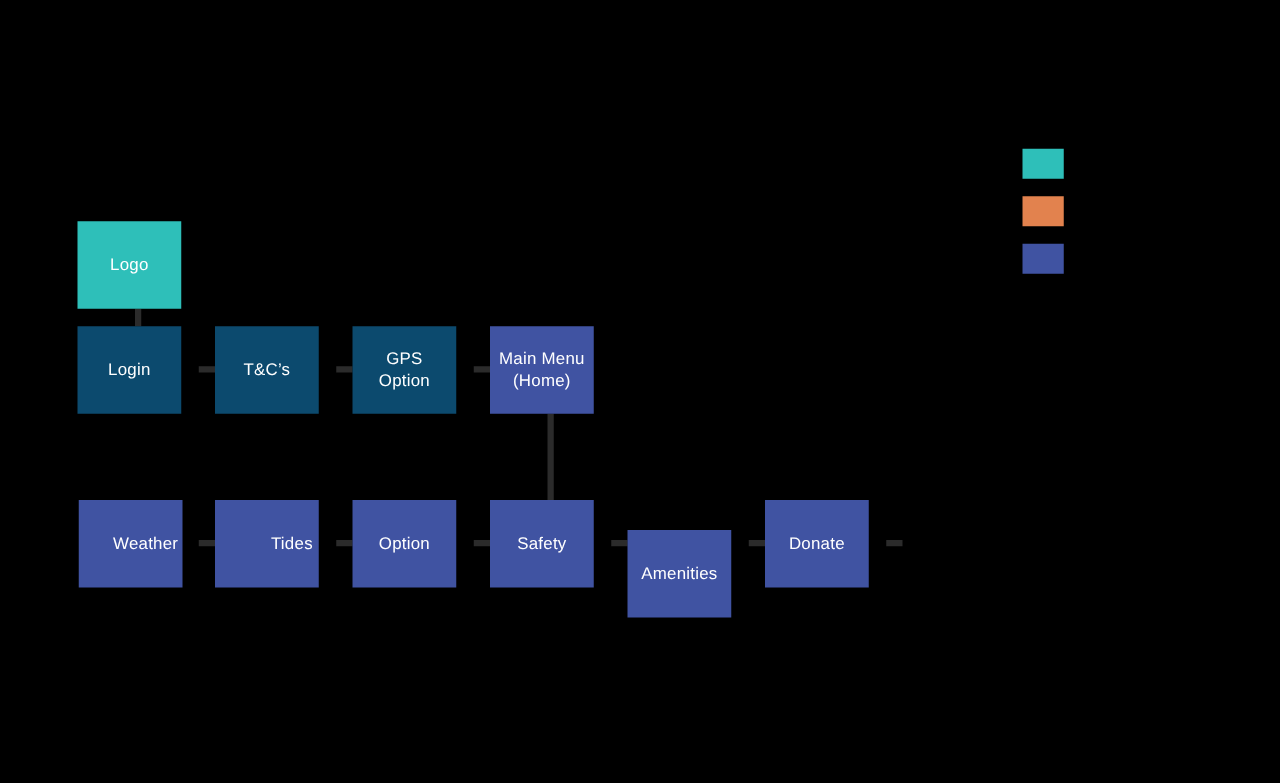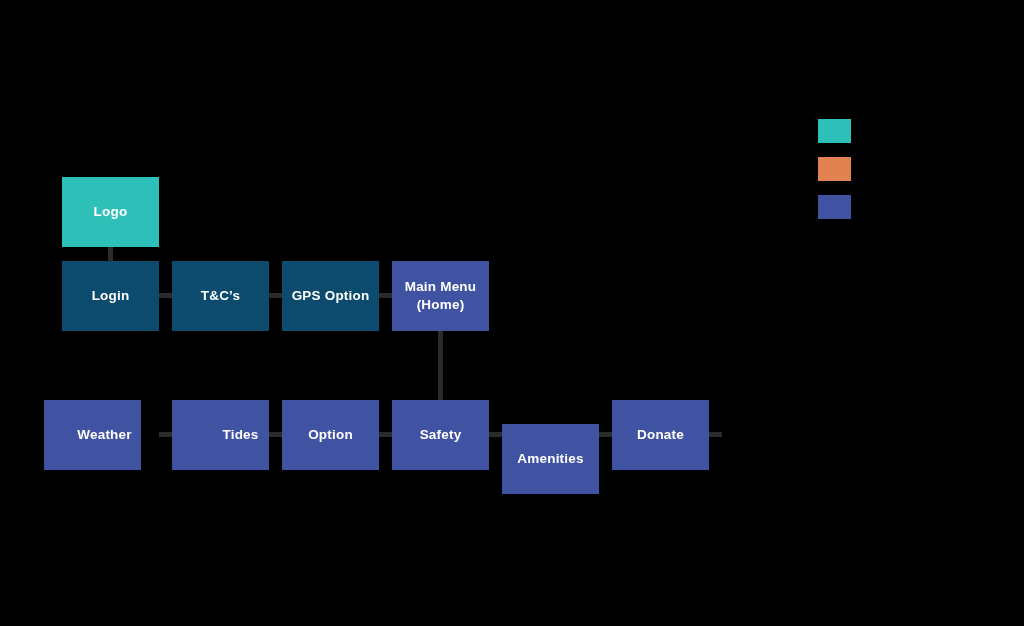--- a/index.html
+++ b/index.html
@@ -7,28 +7,28 @@
   .canvas {
     position: relative;
     width: 1024px;
     height: 626px;
     background: #000000;
     overflow: hidden;
     font-family: "Liberation Sans", sans-serif;
   }
   .node {
     position: absolute;
-    width: 97px;
+    width: 83px;
     height: 70px;
     display: flex;
     align-items: center;
     justify-content: center;
     text-align: center;
     color: #ffffff;
-    font-weight: bold;
+    font-weight: normal;
     font-size: 13.5px;
     line-height: 1.35;
     padding: 0 5px;
     letter-spacing: 0.2px;
   }
   .teal   { background: #2EBFB9; }
   .orange { background: #0c4a6e; }
   .blue   { background: #4053A2; }
   .conn {
     position: absolute;
@@ -40,21 +40,21 @@
     width: 33px;
     height: 24px;
   }
 
   
   .n-logo      { left: 62px;  top: 177px; }
   .n-login     { left: 62px;  top: 261px; }
   .n-tcs       { left: 172px; top: 261px; }
   .n-gps       { left: 282px; top: 261px; }
   .n-mainmenu  { left: 392px; top: 261px; }
-  .n-weather   { left: 44px;  top: 400px; padding-left: 29px; }
+  .n-weather   { left: 63px;  top: 400px; padding-left: 29px; }
   .n-tides     { left: 172px; top: 400px; padding-left: 45px; }
   .n-flags     { left: 282px; top: 400px; }
   .n-safety    { left: 392px; top: 400px; }
   .n-amenities { left: 502px; top: 400px; margin-top: 24px; }
   .n-donate    { left: 612px; top: 400px; }
   .n-emergency { left: 722px; top: 400px; }
 
   
   .c-logo-login        { left: 108px; top: 247px; width: 5px;  height: 14px; }
   .c-login-tcs         { left: 159px; top: 293px; width: 13px; height: 5px; }

